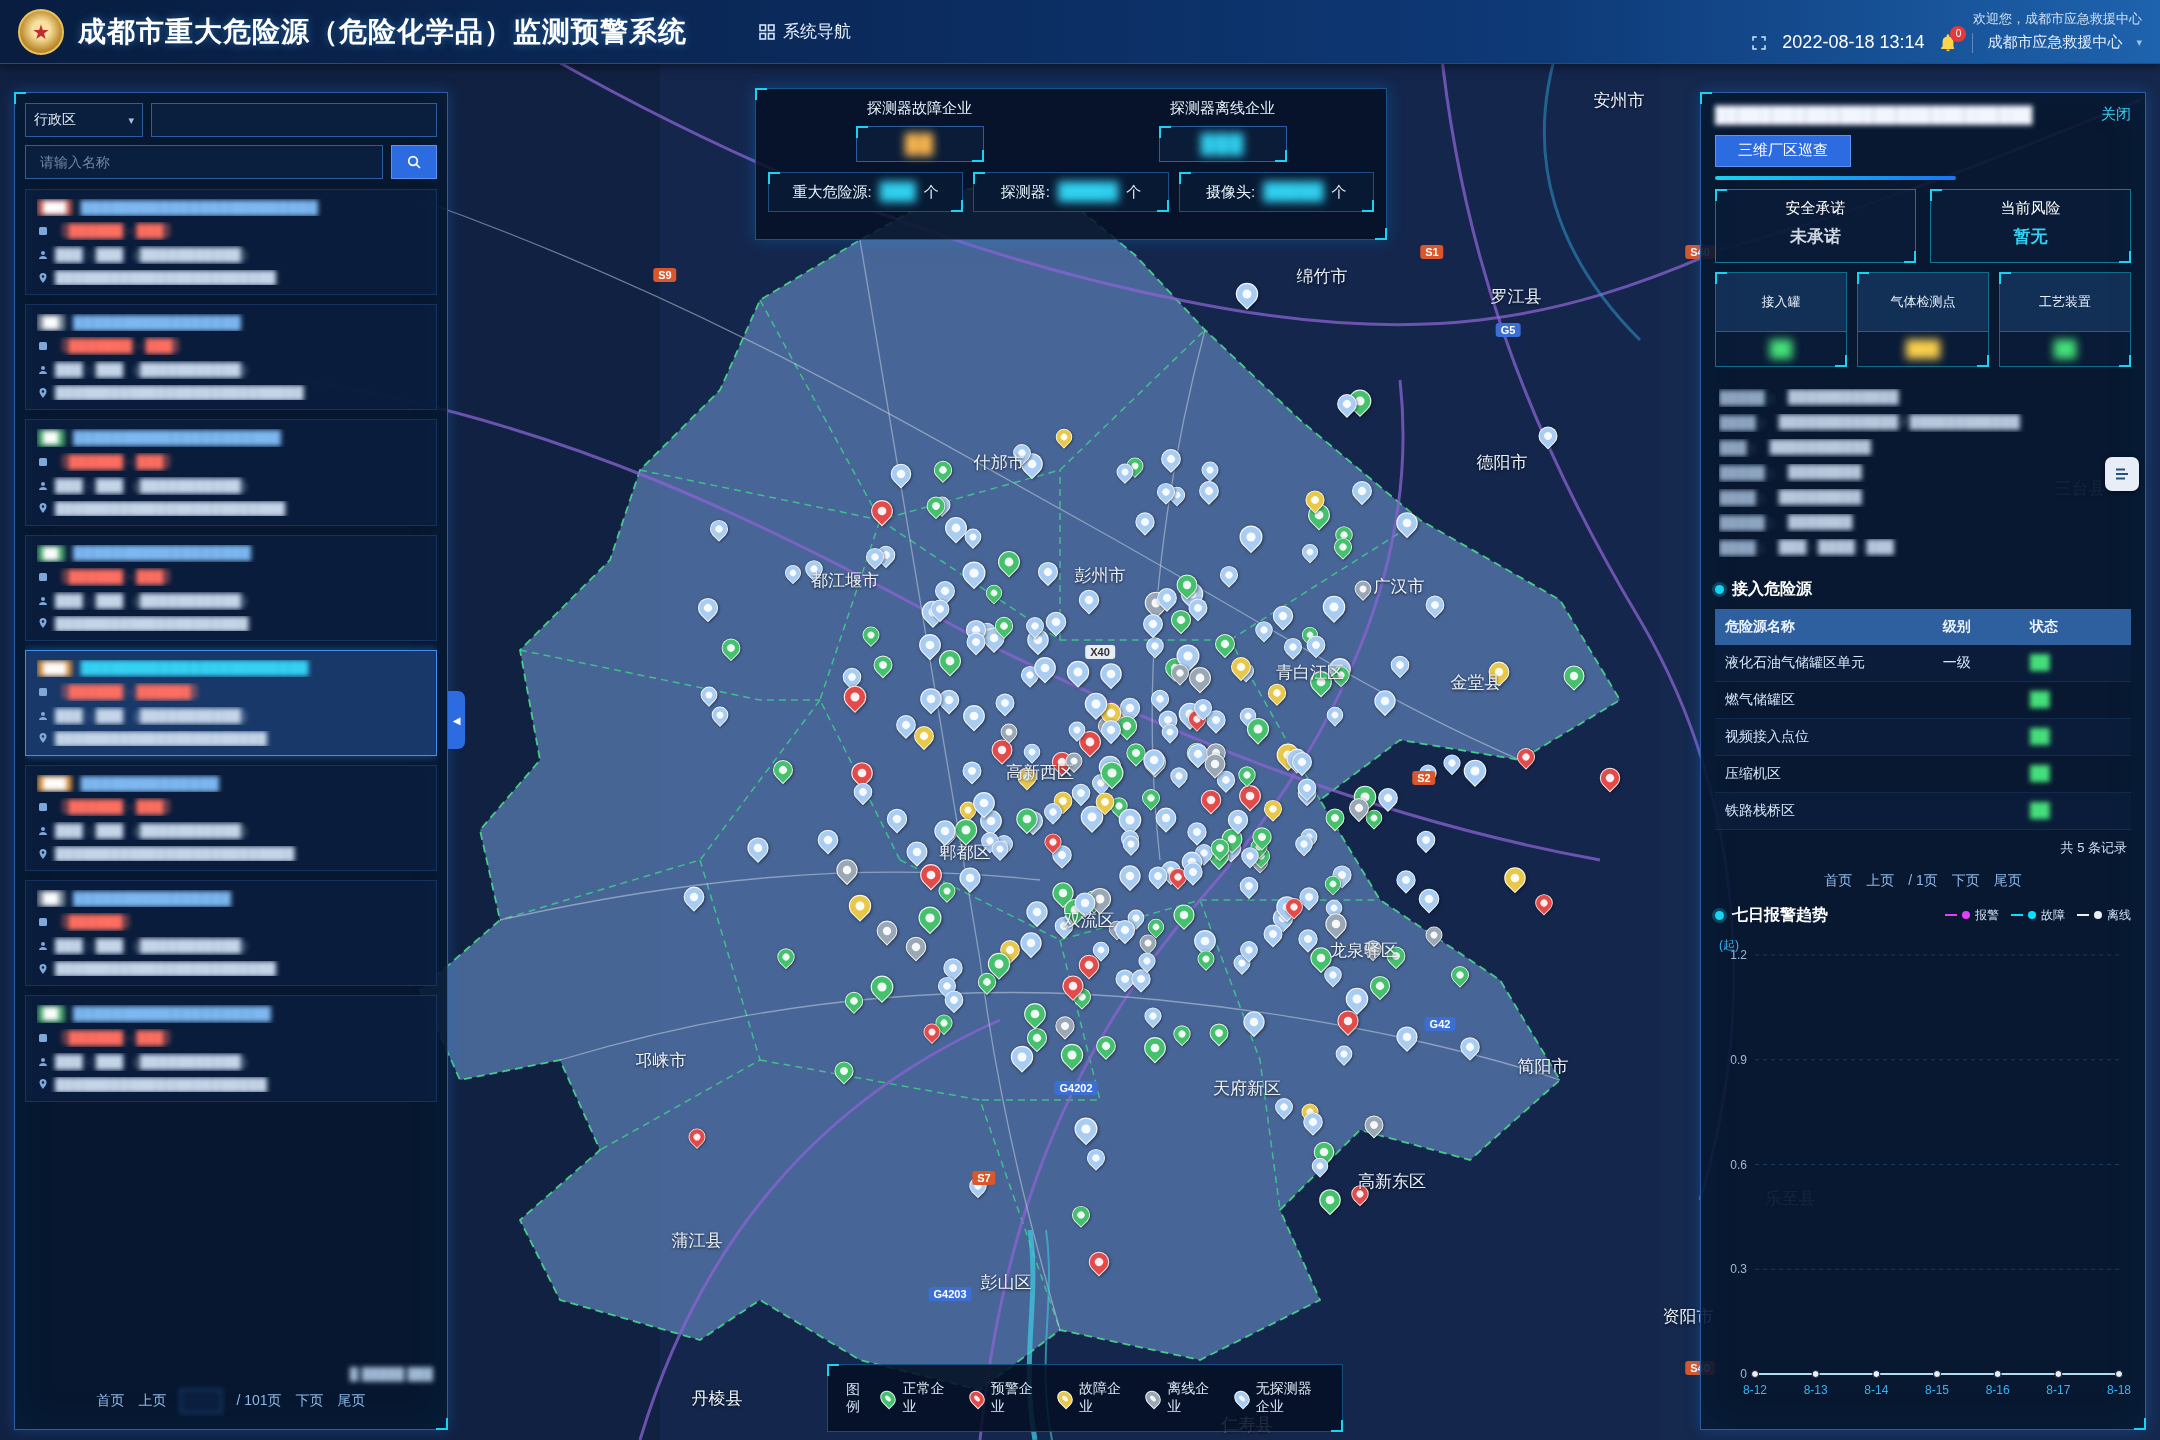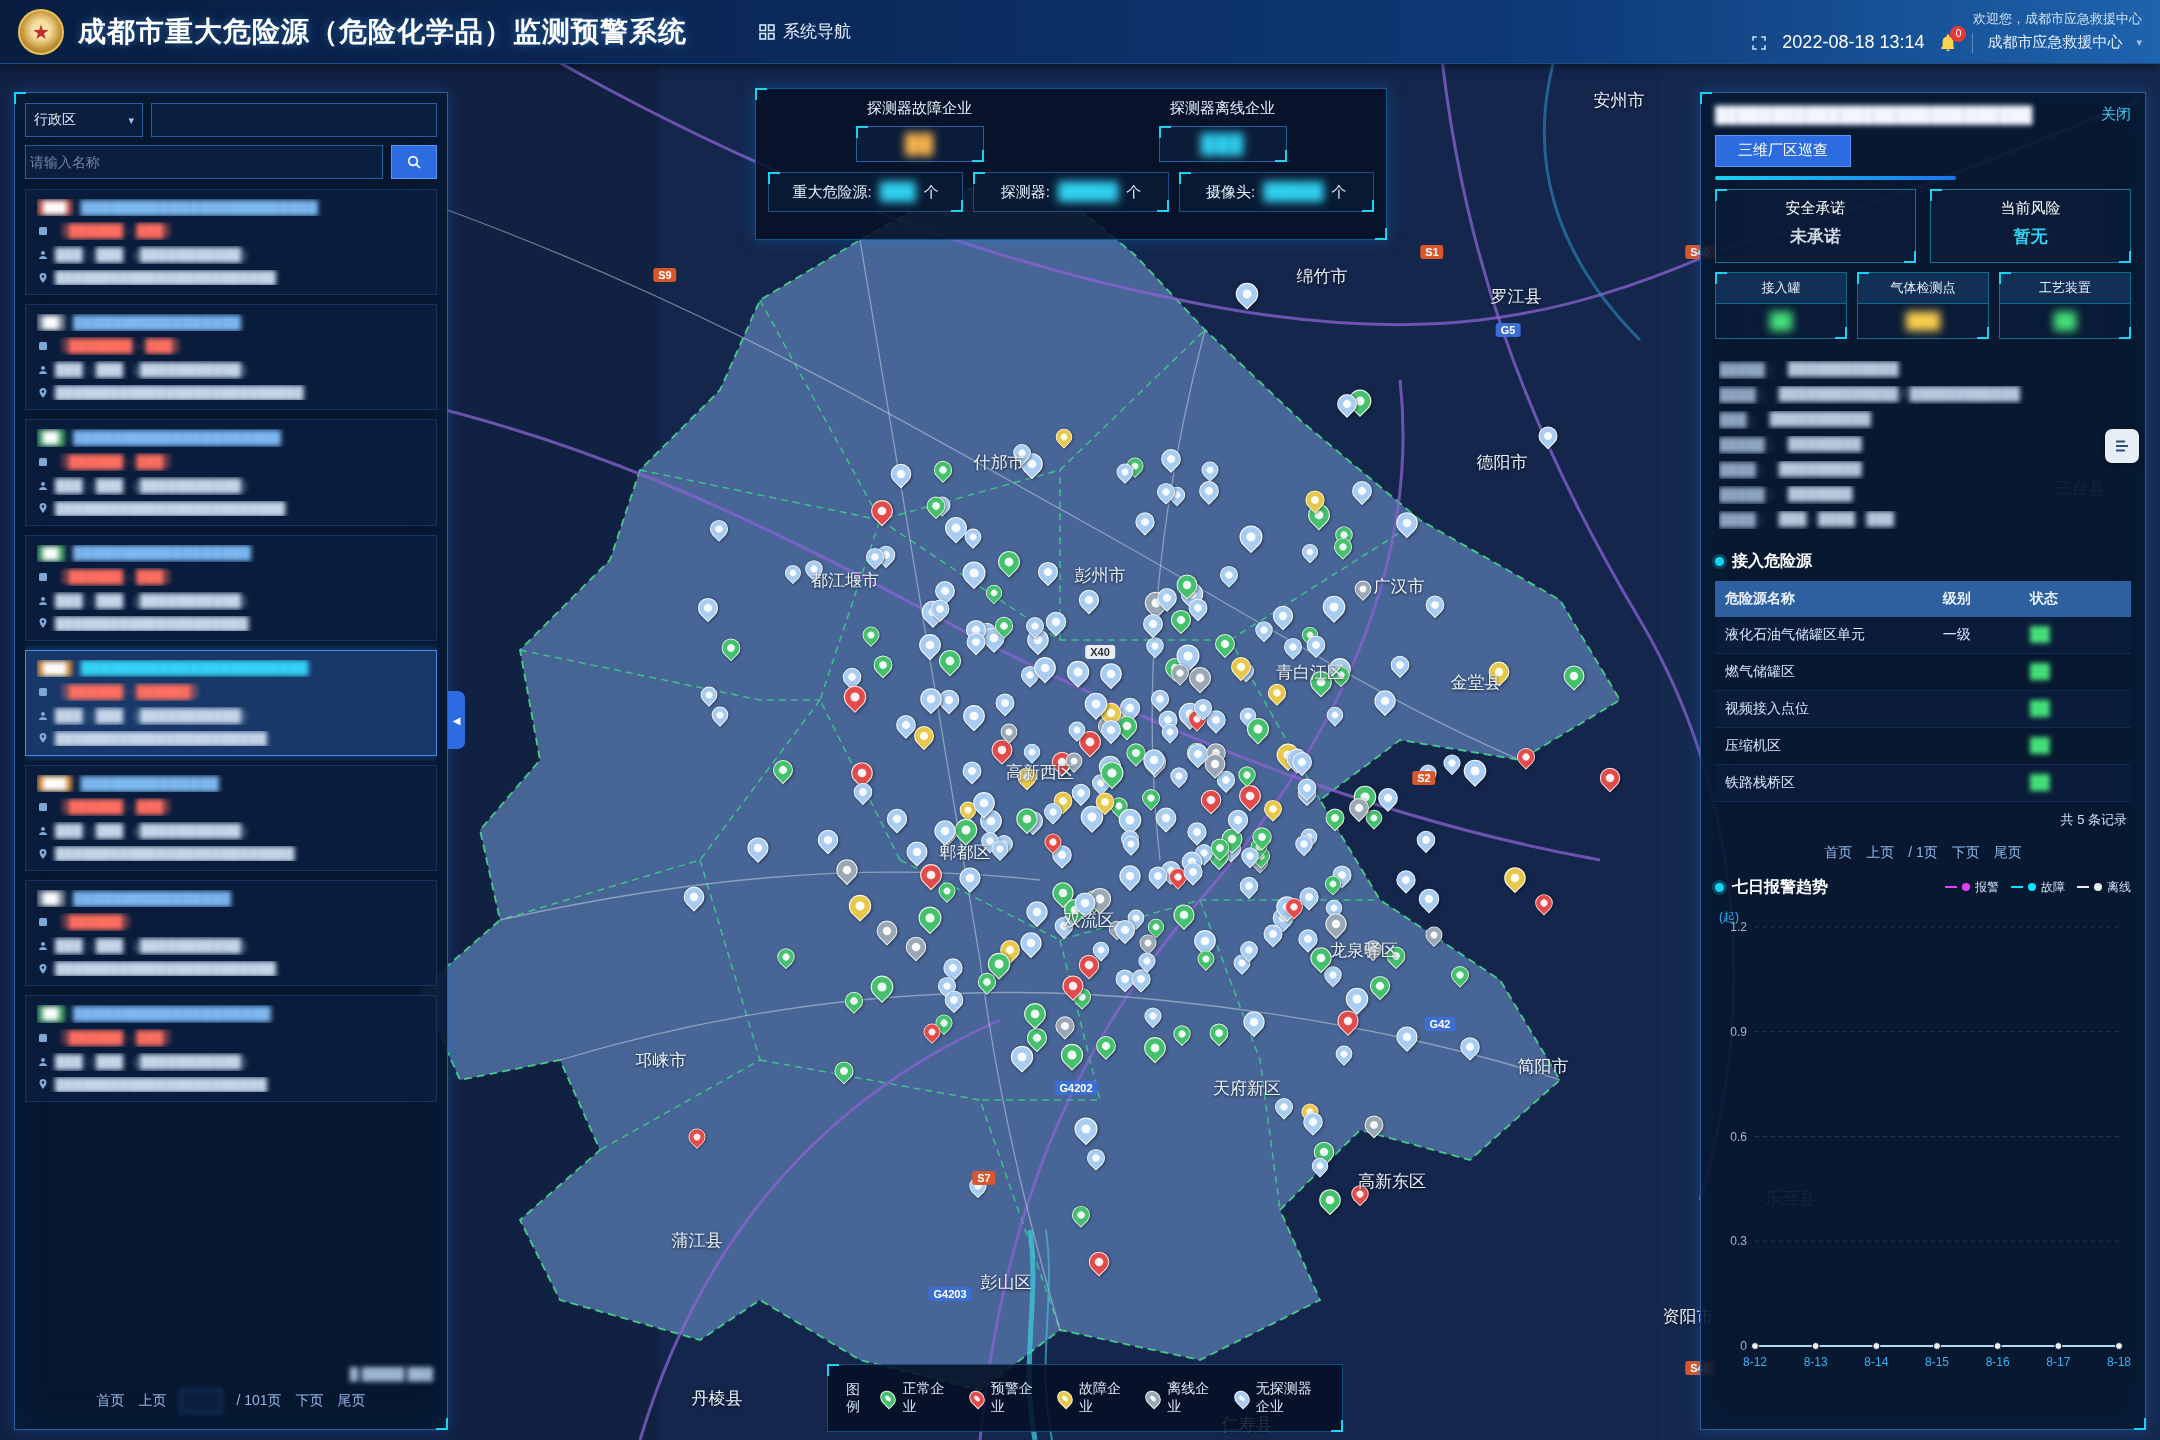--- a/index.html
+++ b/index.html
@@ -51,21 +51,21 @@
     border-bottom:2px solid #19d3f0;border-right:2px solid #19d3f0;pointer-events:none}
   
   #left-panel{position:absolute;left:14px;top:92px;bottom:10px;width:434px;z-index:40;
     display:flex;flex-direction:column;padding:10px}
   #filter-row1{display:flex;gap:8px;margin-bottom:8px}
   .select-box{width:118px;height:34px;background:#0a1f3e;border:1px solid #2c5d9e;display:flex;
     align-items:center;justify-content:space-between;padding:0 8px;font-size:14px;color:#dfe9f5;cursor:pointer}
   .empty-input{flex:1;height:34px;background:#0a1f3e;border:1px solid #2c5d9e}
   #filter-row2{display:flex;gap:8px;margin-bottom:10px}
   #search-input{flex:1;height:34px;background:#0a1f3e;border:1px solid #2c5d9e;color:#dfe9f5;
-    font-size:14px;padding:0 4px;outline:none;font-family:inherit}
+    font-size:14px;padding:0 14px;outline:none;font-family:inherit}
   #search-input::placeholder{color:#6e86a8}
   #search-btn{width:46px;height:34px;background:#2d6ce0;border:1px solid #5b93f0;display:flex;
     align-items:center;justify-content:center;cursor:pointer}
   #company-list{flex:1;overflow:hidden;display:flex;flex-direction:column}
   .entry{background:rgba(10,30,62,.88);border:1px solid rgba(60,120,200,.25);margin-bottom:9px;
     padding:9px 11px;flex:0 0 auto;cursor:pointer}
   .entry.selected{background:rgba(25,60,110,.92);border-color:#3f8ef0;box-shadow:0 0 10px rgba(63,142,240,.5)}
   .entry-head{display:flex;align-items:center;gap:8px;overflow:hidden}
   .badge{flex:0 0 auto;padding:2px 6px;font-size:11px;color:#fff;border-radius:2px;line-height:1.2}
   .entry-name{font-size:14px;color:#7db8f1;white-space:nowrap;overflow:hidden}
@@ -111,21 +111,21 @@
   #tour-btn{width:136px;height:32px;background:#2d6ce0;border:1px solid #5b93f0;color:#fff;
     font-size:15px;display:flex;align-items:center;justify-content:center;cursor:pointer}
   #cyan-bar{height:4px;width:58%;background:linear-gradient(90deg,#19d3f0,#1976f0);border-radius:2px}
   #commit-boxes{display:flex;gap:14px}
   .cbox{flex:1;height:74px;border:1px solid rgba(25,211,240,.5);background:rgba(10,30,60,.5)}
   .cbox .cb-label{font-size:15px;color:#fff;text-align:center;margin-top:9px}
   .cbox .cb-value{font-size:17px;text-align:center;margin-top:7px;font-weight:bold}
   #stat-boxes{display:flex;gap:10px}
   .sbox{flex:1;border:1px solid rgba(25,211,240,.45);background:rgba(10,30,60,.5)}
   .sbox .sb-label{background:rgba(20,50,90,.85);border-bottom:1px solid rgba(25,211,240,.35);
-    padding:6px 0;text-align:center;font-size:13px;color:#e8f1fc;white-space:nowrap}
+    padding:20px 0;text-align:center;font-size:13px;color:#e8f1fc;white-space:nowrap}
   .sbox .sb-value{text-align:center;font-size:16px;font-weight:bold;padding:8px 0}
   #detail-tabs{display:flex;gap:7px}
   .dtab{flex:1;height:36px;display:flex;align-items:center;justify-content:center;font-size:14px;
     color:#cfe0f2;border:1px solid #2c5d9e;background:rgba(10,28,56,.8);cursor:pointer;white-space:nowrap}
   .dtab.active{background:#2d6ce0;border-color:#5b93f0;color:#fff}
   #info-area{position:relative;padding:6px 2px;min-height:178px}
   .info-row{font-size:13px;color:#b8c9de;margin:7px 2px;display:flex;gap:10px;white-space:nowrap;overflow:hidden}
   .info-row .ilabel{color:#8fa6c2}
   #side-tool{position:absolute;right:-8px;top:42%;width:34px;height:34px;background:#e8eef5;
     border-radius:7px;display:flex;align-items:center;justify-content:center;cursor:pointer;

